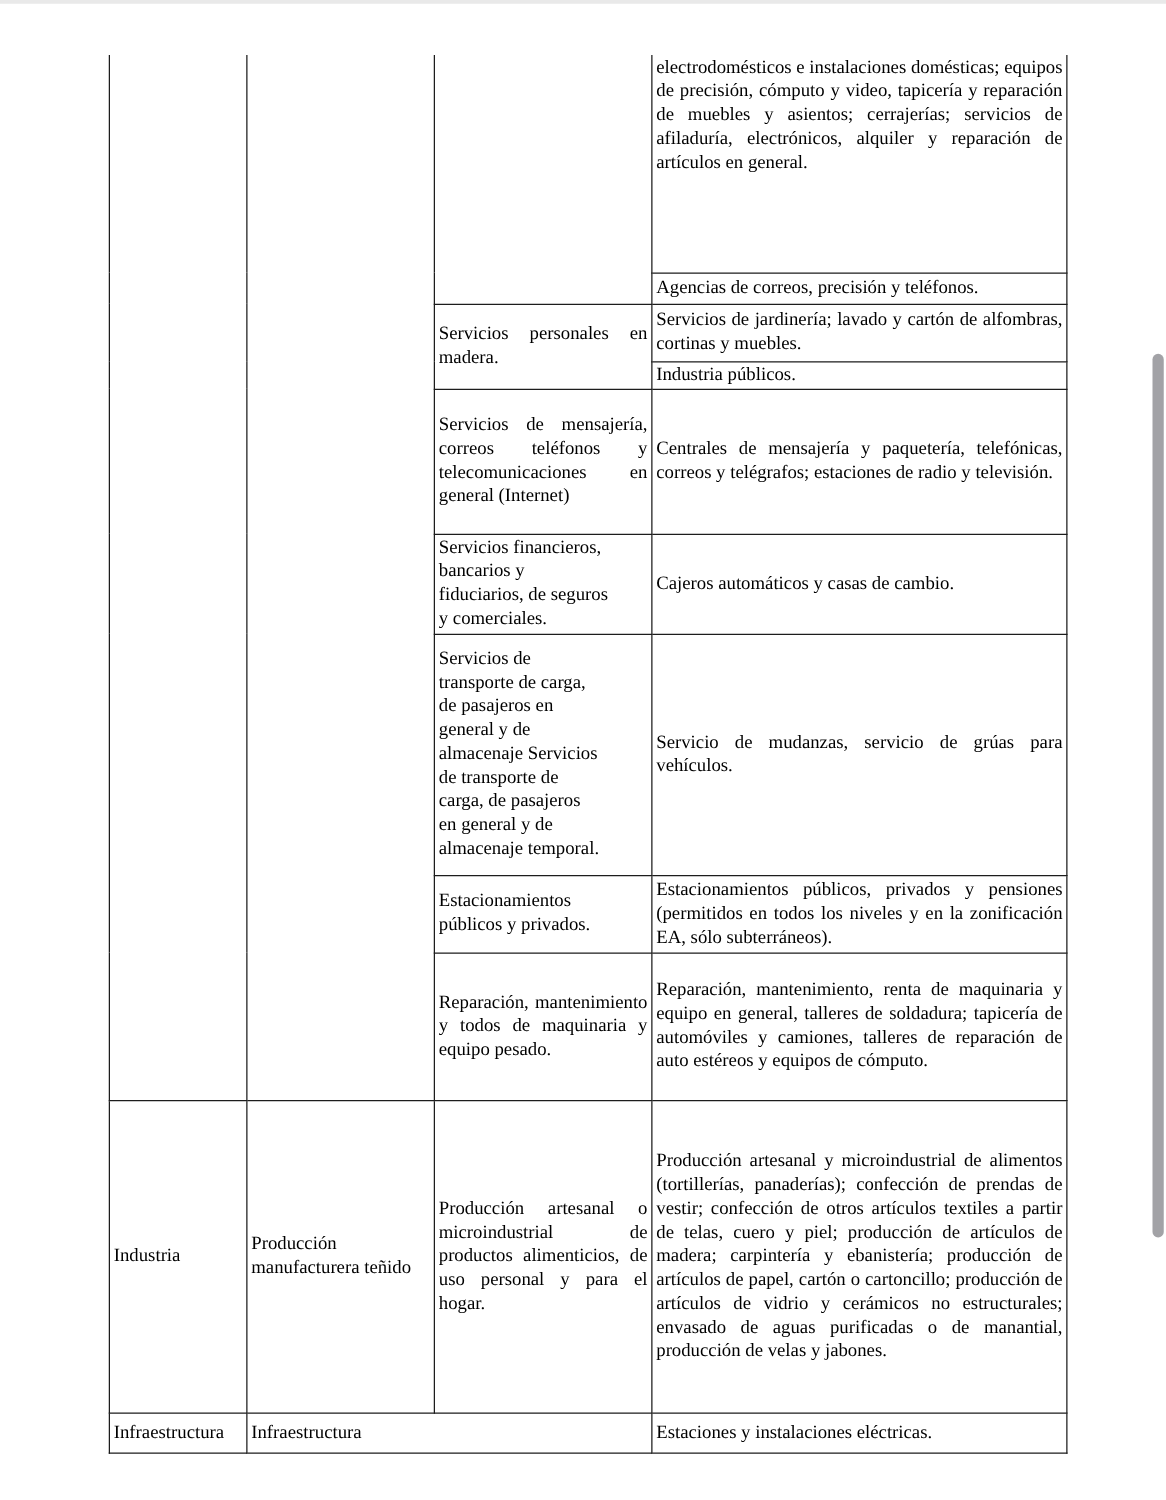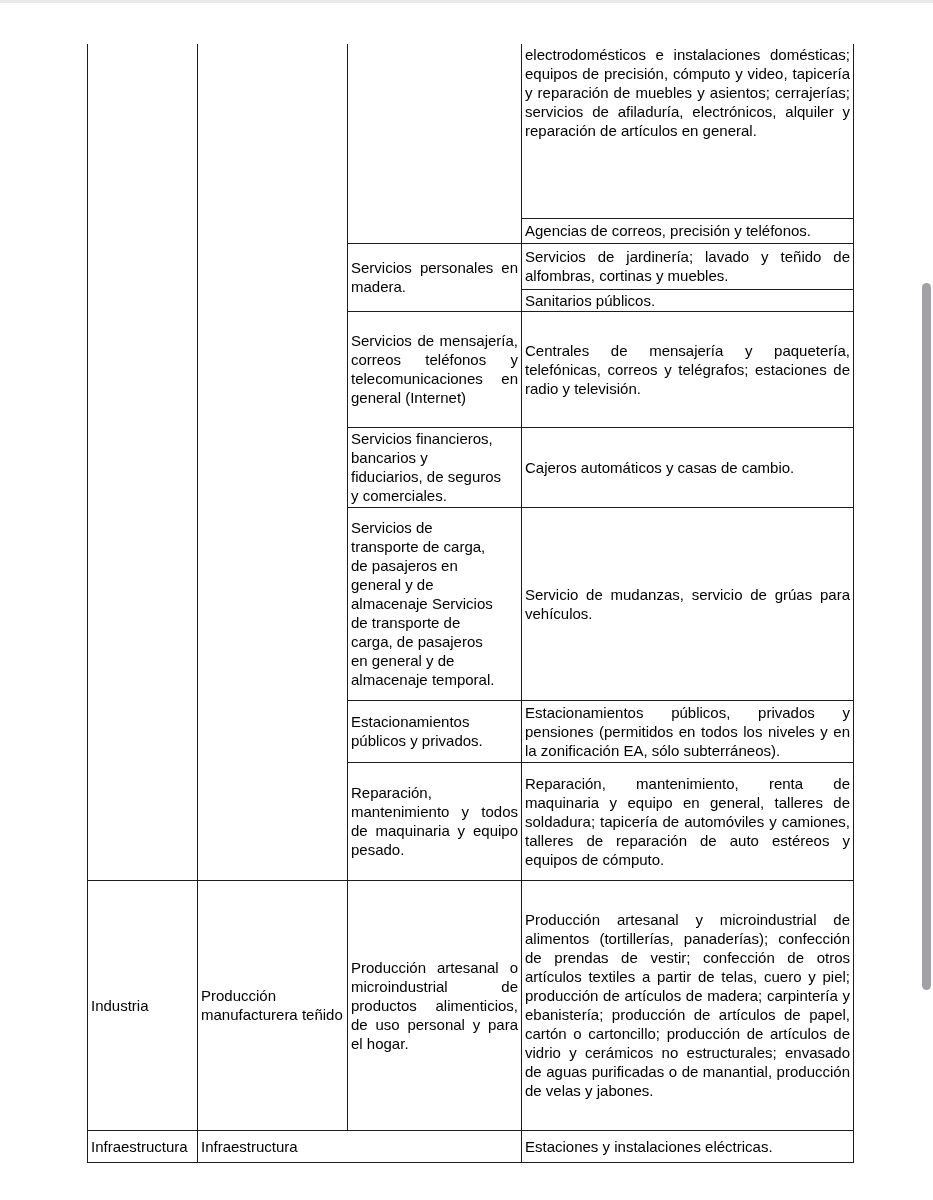--- a/index.html
+++ b/index.html
@@ -13,20 +13,21 @@
     position:absolute;left:87px;top:44px;width:766px;
     border-collapse:collapse;table-layout:fixed;
     font-size:15px;line-height:19px;
   }
   td{
     border:1.5px solid #1c1c1c;
     padding:1px 3px;
     vertical-align:middle;
     overflow:hidden;
     word-wrap:break-word;
+    font-family:Liberation Serif, serif;
   }
   td.cut{border-top:0;}
   .va-top{vertical-align:top;}
   .just{text-align:justify;}
   .pre{white-space:pre-line;}
   .scroll-thumb{
     position:absolute;left:922px;top:283px;width:9px;height:707px;
     background:#a2a2a6;border-radius:5px;
   }
 </style>
@@ -47,24 +48,24 @@
       <td class="cut" rowspan="9"></td>
       <td class="cut" rowspan="9"></td>
       <td class="cut" rowspan="2"></td>
       <td class="cut va-top just">electrodomésticos e instalaciones domésticas; equipos de precisión, cómputo y video, tapicería  y reparación de muebles y asientos; cerrajerías; servicios de afiladuría, electrónicos, alquiler y reparación de artículos en general.</td>
     </tr>
     <tr style="height:25px">
       <td>Agencias de correos, precisión y teléfonos.</td>
     </tr>
     <tr style="height:46px">
       <td class="just" rowspan="2">Servicios personales en madera.</td>
-      <td class="just">Servicios de jardinería; lavado y teñido de alfombras, cortinas y muebles.</td>
+      <td class="just">Servicios de jardinería; lavado y cartón de alfombras, cortinas y muebles.</td>
     </tr>
     <tr style="height:20px">
-      <td>Sanitarios públicos.</td>
+      <td>Industria públicos.</td>
     </tr>
     <tr style="height:116px">
       <td class="just">Servicios de mensajería, correos teléfonos y telecomunicaciones en general (Internet)</td>
       <td class="just">Centrales de mensajería y paquetería, telefónicas, correos y telégrafos; estaciones de radio y televisión.</td>
     </tr>
     <tr style="height:80px">
       <td class="pre">Servicios financieros,
 bancarios y
 fiduciarios, de seguros
 y comerciales.</td>

